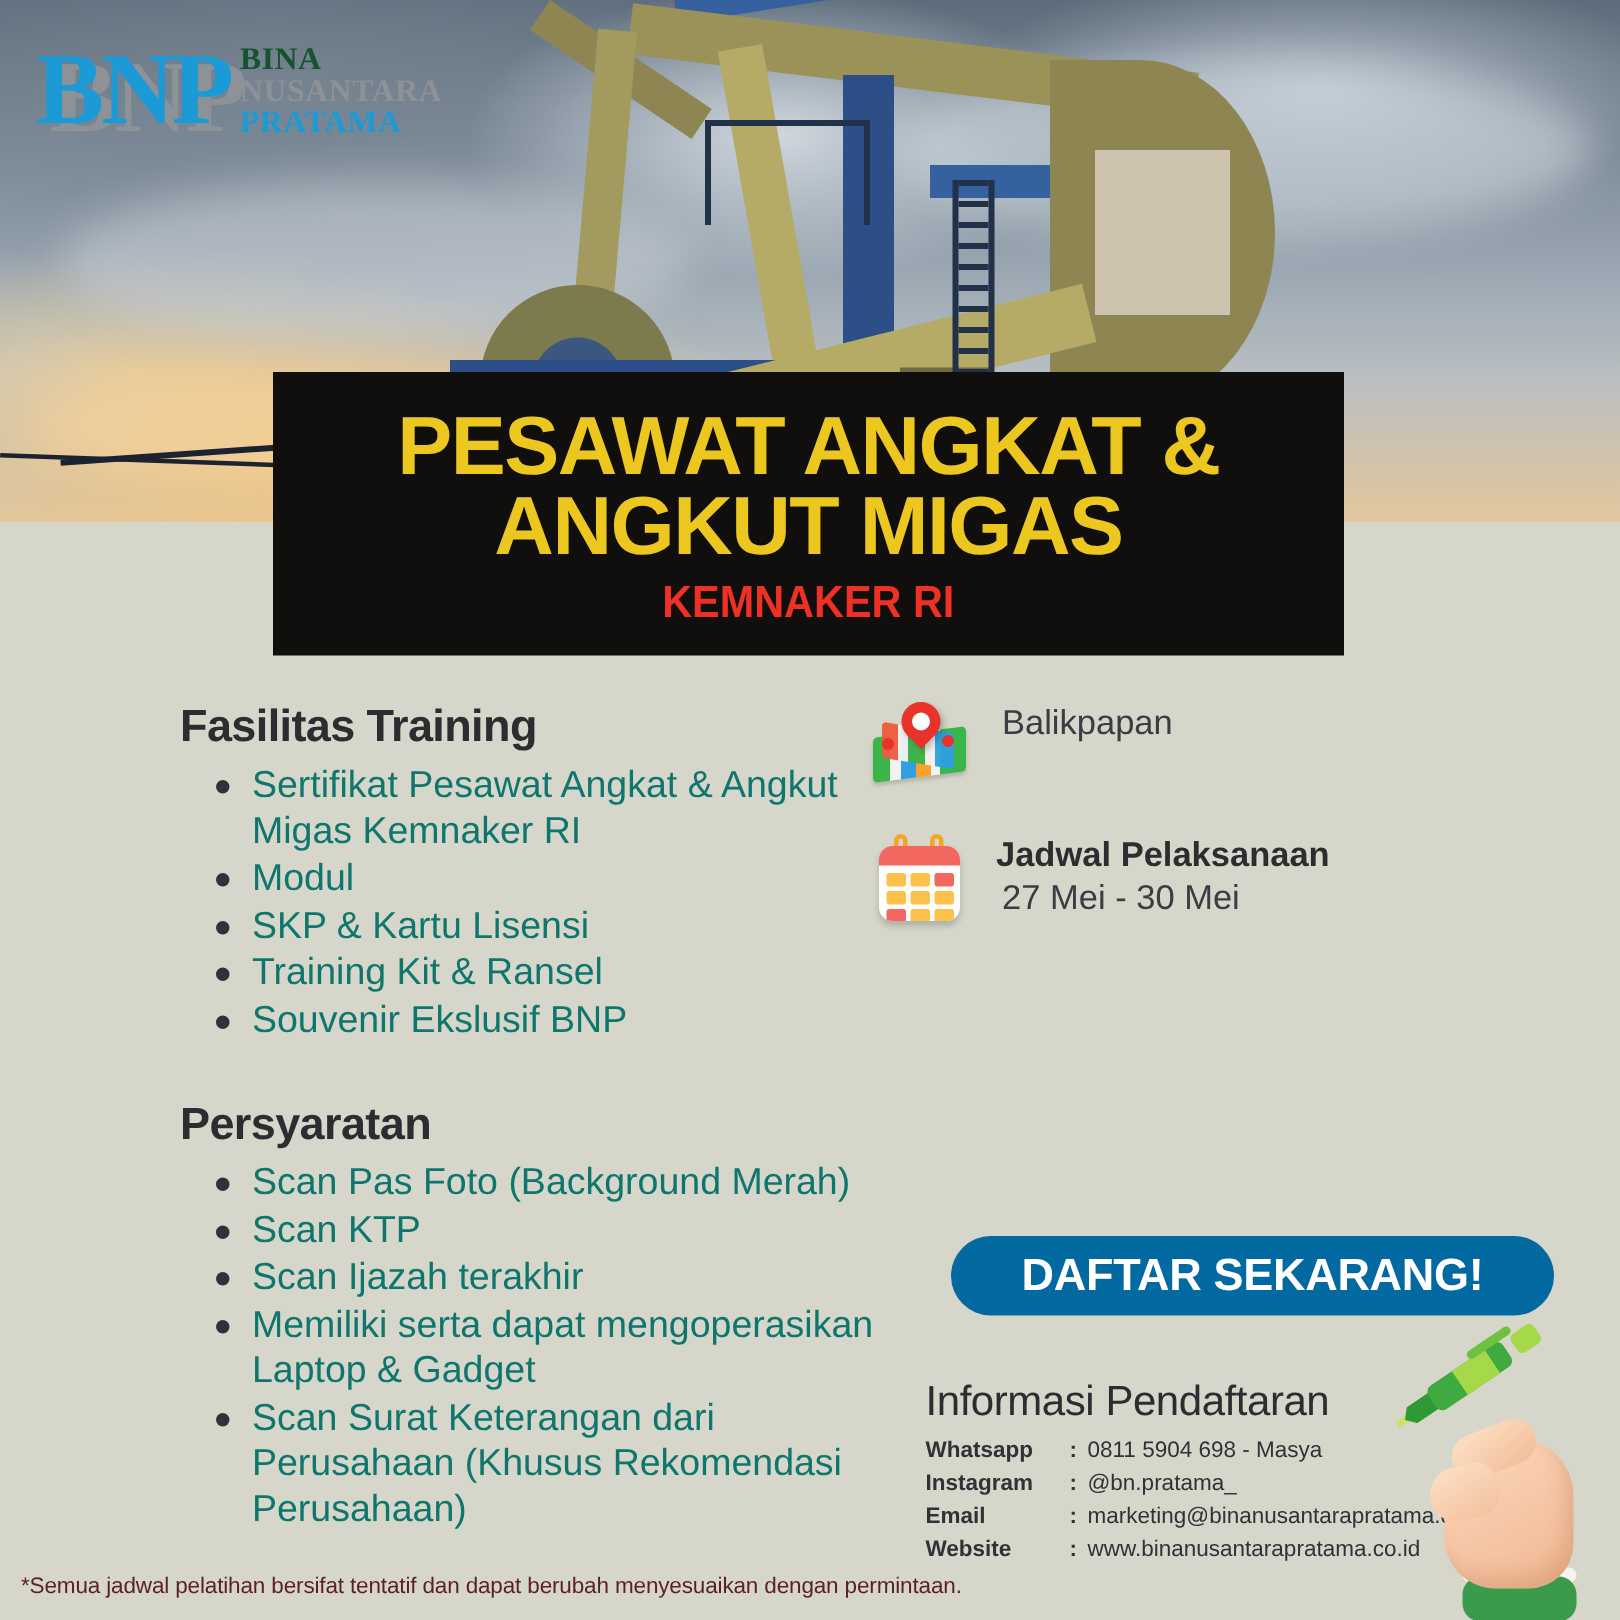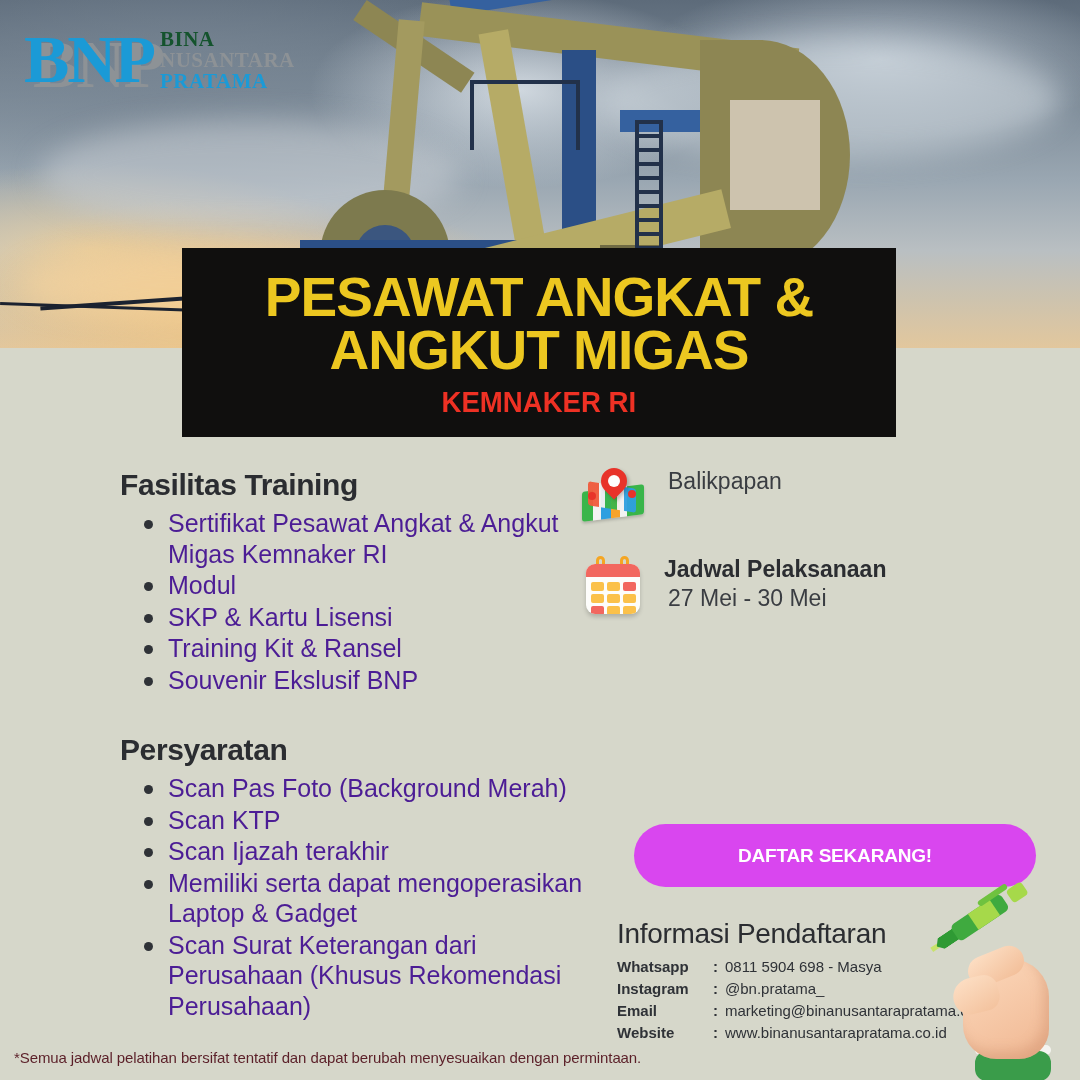--- a/index.html
+++ b/index.html
@@ -84,21 +84,21 @@
     letter-spacing:0px; margin-top:8px; text-align:center; text-transform:uppercase;
     transform:scaleX(.92); transform-origin:center;
   }
 
   
   .left-col { position:absolute; left:120px; top:468px; width:470px; color:#2f3237; }
   .sec-head { font-size:30px; font-weight:bold; color:#2b2d31; letter-spacing:-.4px; }
   ul.bullets { list-style:none; margin:6px 0 0 18px; }
   ul.bullets li {
     position:relative; padding-left:30px; font-size:25px; line-height:30.5px;
-    color:#4c1d95; margin-bottom:1px;
+    color:#0f766e; margin-bottom:1px;
   }
   ul.bullets li::before {
     content:""; position:absolute; left:6px; top:12px;
     width:9px; height:9px; border-radius:50%; background:#2f3237;
   }
   .gap-persyaratan { margin-top:38px; }
 
   
   .info-item { position:absolute; display:flex; align-items:flex-start; }
   .info-place { left:580px; top:466px; }
@@ -150,23 +150,23 @@
   .icon-cal .grid span.r { background:#f2675f; }
   .icon-cal .ring1, .icon-cal .ring2 {
     position:absolute; top:0px; width:9px; height:16px;
     border:3px solid #f5a623; border-radius:5px; background:transparent;
   }
   .icon-cal .ring1 { left:16px; }
   .icon-cal .ring2 { left:40px; }
 
   
   .cta {
-    position:absolute; left:634px; top:824px; width:402px; height:63px;
-    background:#d946ef; border-radius:32px; color:#ffffff;
-    font-size:19px; font-weight:bold; letter-spacing:-.2px;
+    position:absolute; left:634px; top:824px; width:402px; height:53px;
+    background:#0369a1; border-radius:32px; color:#ffffff;
+    font-size:30px; font-weight:bold; letter-spacing:-.2px;
     display:flex; align-items:center; justify-content:center; cursor:pointer;
   }
 
   
   .contact { position:absolute; left:617px; top:918px; width:420px; }
   .contact h3 { font-size:28px; font-weight:normal; color:#2b2d31; letter-spacing:-.3px; margin-bottom:6px; }
   .c-row { display:flex; font-size:15px; line-height:22px; color:#2f3237; }
   .c-label { width:96px; font-weight:bold; flex:0 0 96px; }
   .c-colon { width:12px; flex:0 0 12px; font-weight:bold; }
   .c-value { flex:1; }

